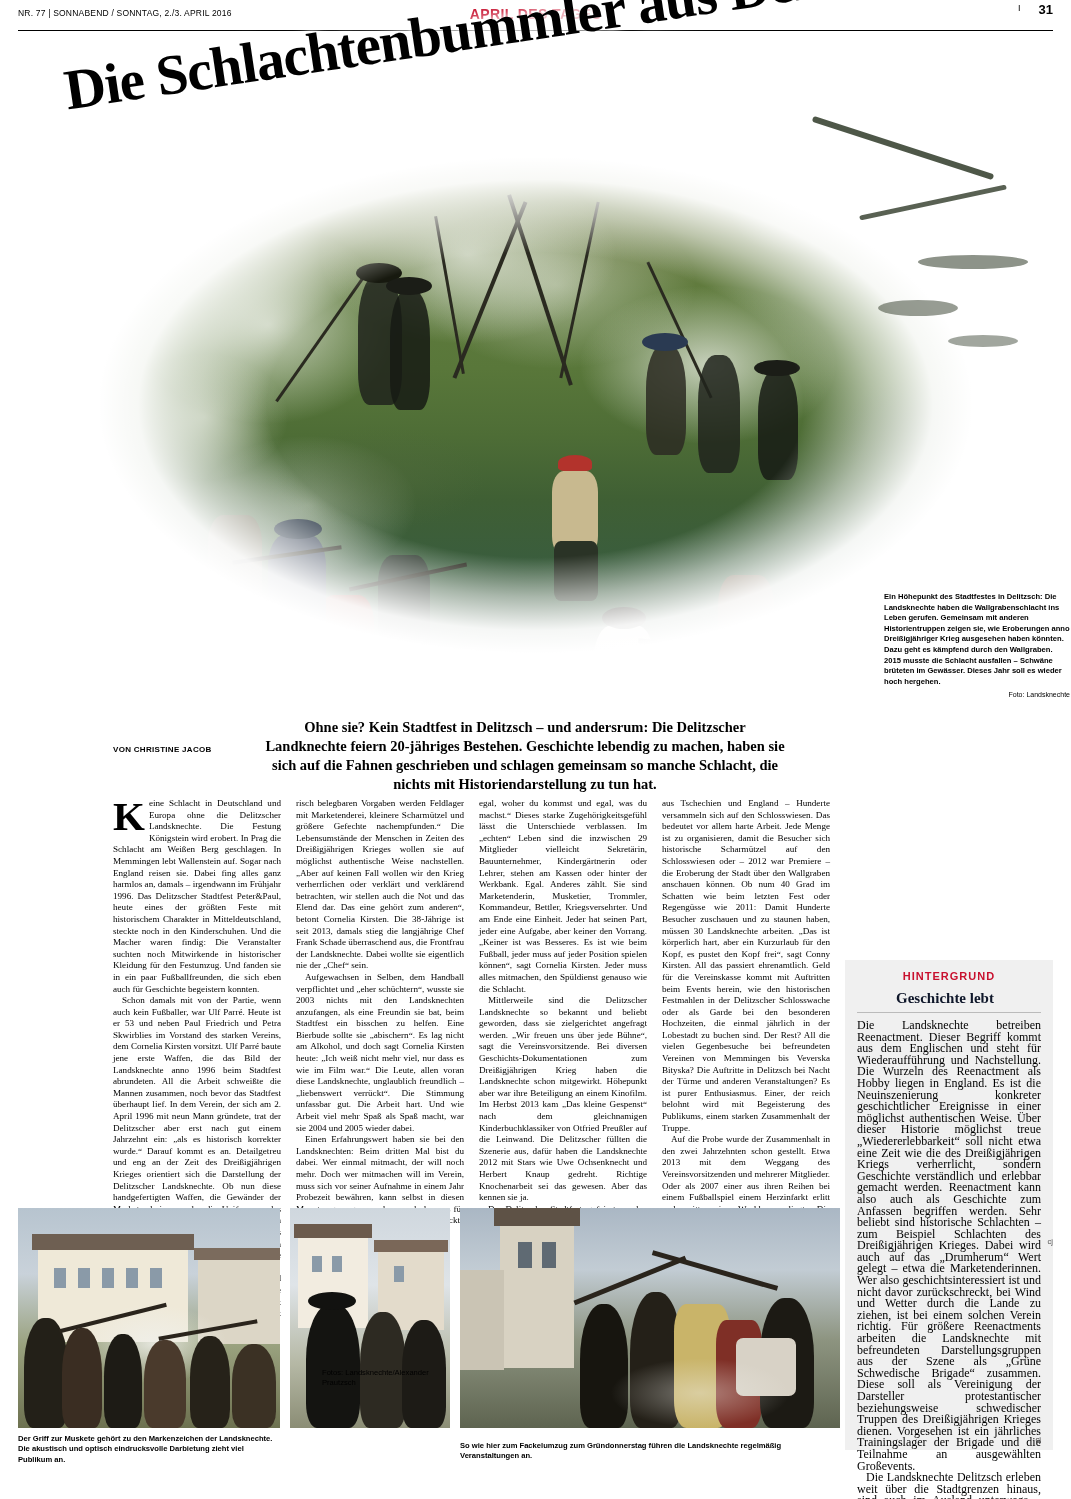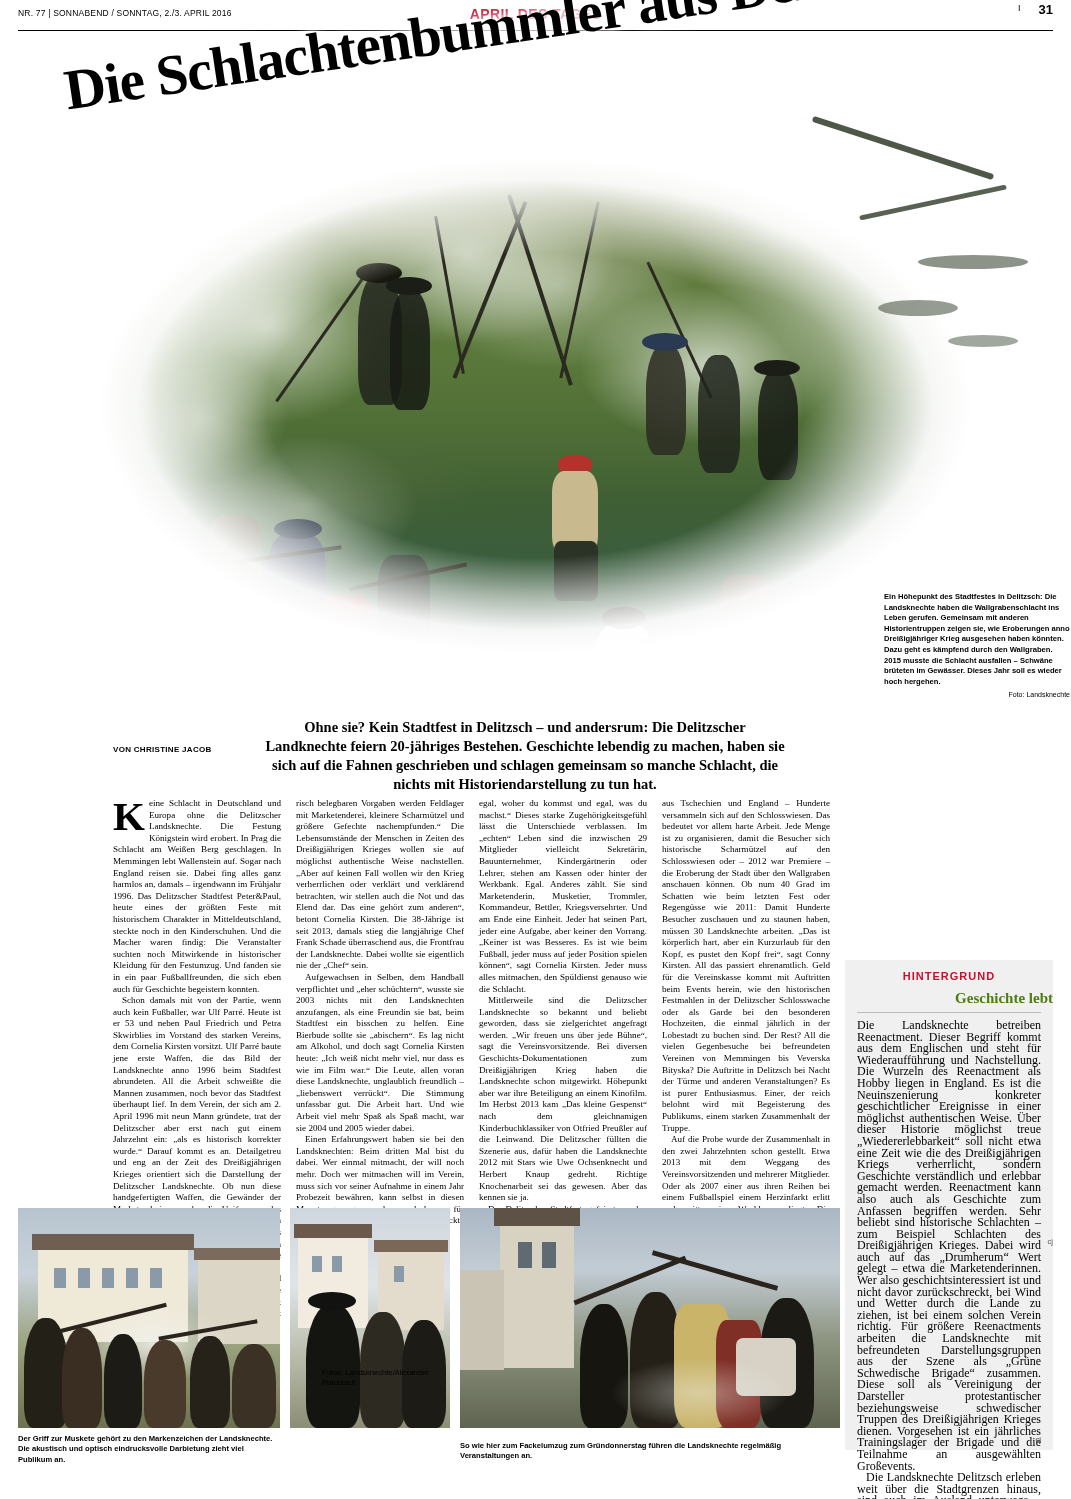--- a/index.html
+++ b/index.html
@@ -171,23 +171,23 @@
   .hgbox {
     position:absolute; left:845px; top:960px; width:208px; height:490px;
     background:#f0f0f0;
   }
   .hgbox .kicker {
     position:absolute; left:0; right:0; top:10px; text-align:center;
     font-family:"Liberation Sans", sans-serif;
     font-size:11px; font-weight:bold; color:#c8102e; letter-spacing:1px;
   }
   .hgbox .htitle {
-    position:absolute; left:0; right:0; top:30px; text-align:right;
-    font-family:"Liberation Serif", serif;
-    font-size:15px; font-weight:bold; color:#4d7c0f;
+    position:absolute; left:0; right:8px; top:30px; text-align:center;
+    font-family:"Liberation Serif", serif;
+    font-size:15px; font-weight:bold; color:#0f172a;
   }
   .hgbox .hrule {
     position:absolute; left:12px; right:12px; top:52px; height:1px; background:#bbb;
   }
   .hgbox .htext {
     position:absolute; left:12px; right:12px; top:60px;
     font-family:"Liberation Serif", serif;
     font-size:12px; line-height:11.6px; text-align:justify;
   }
   .hgbox .htext p { margin:0; text-indent:9px; }

